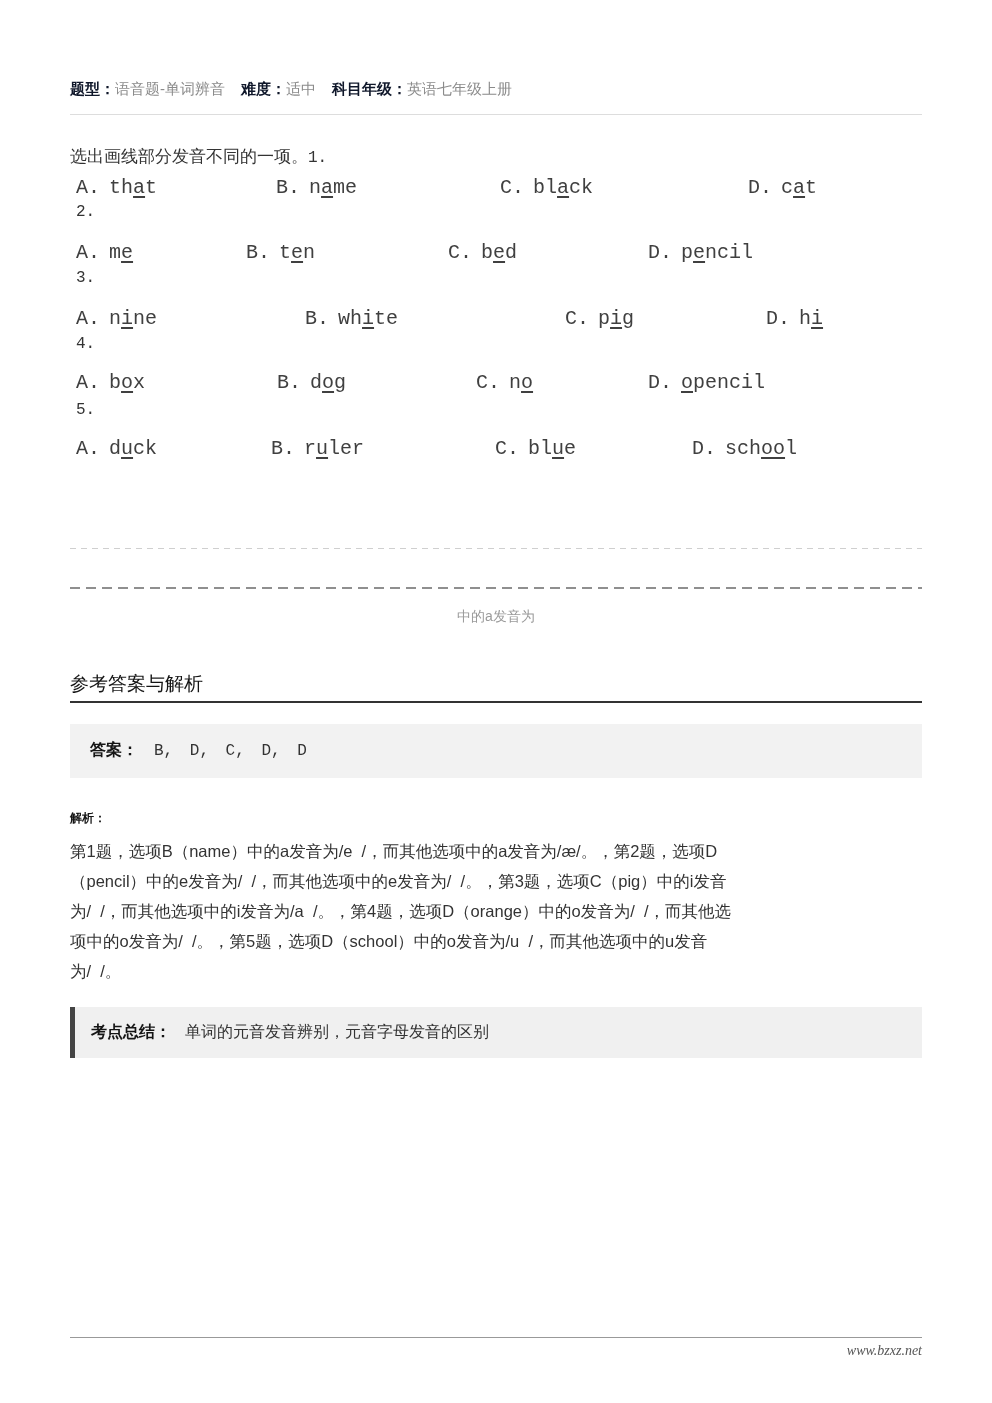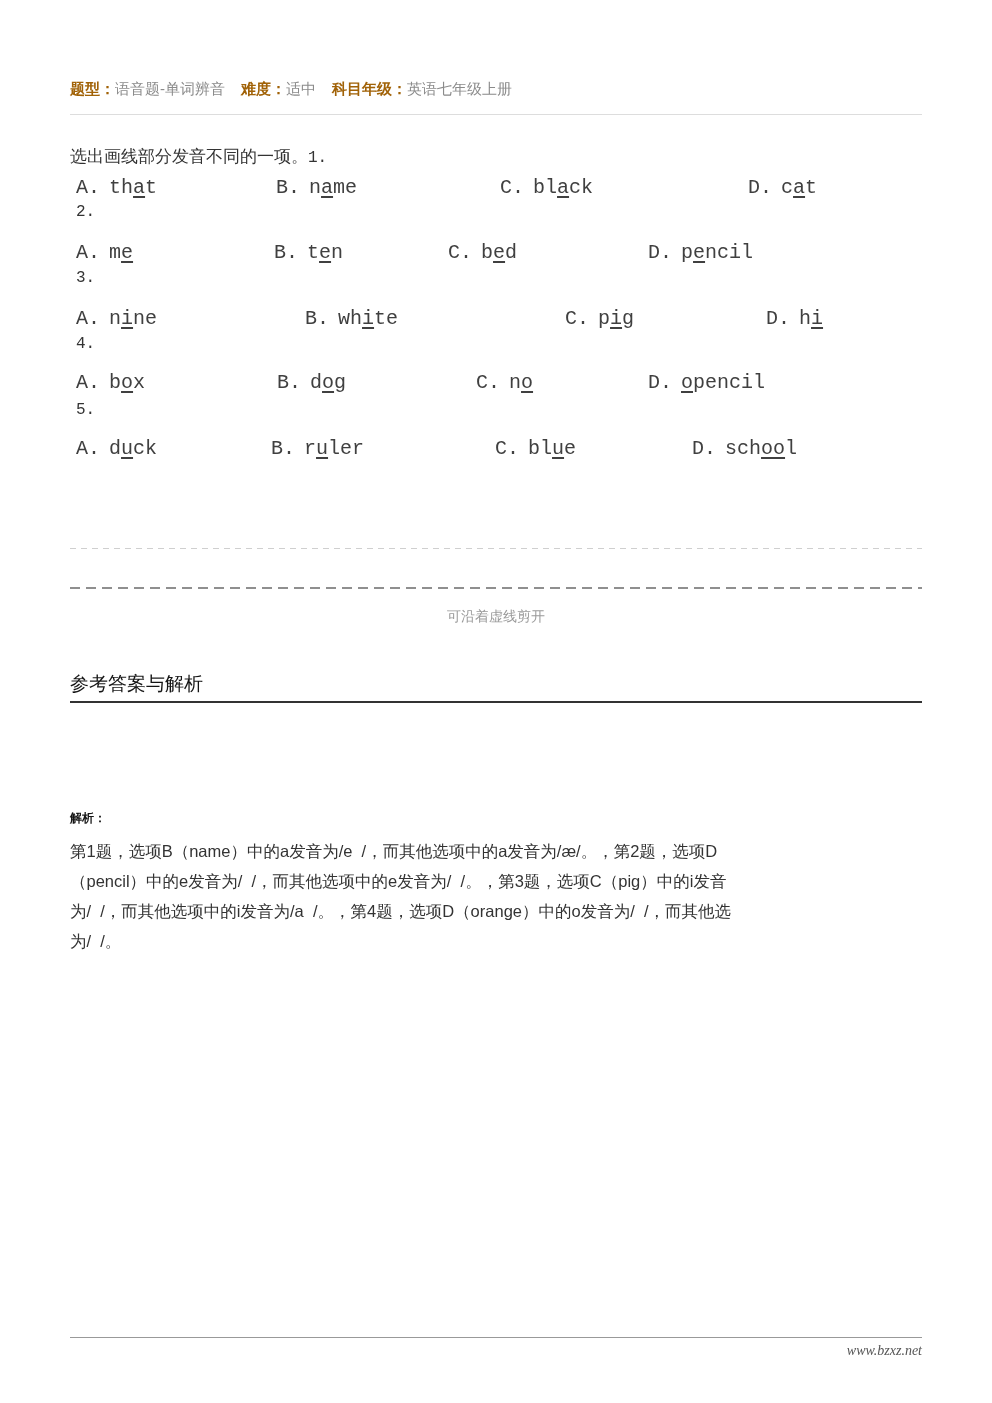--- a/index.html
+++ b/index.html
@@ -2,21 +2,21 @@
 <html lang="zh"><head>
 <meta charset="utf-8">
 <style>
   html,body { margin:0; padding:0; background:#fff; }
   body { width:992px; height:1403px; font-family:"Liberation Sans",sans-serif; color:#333; }
   .page { position:relative; width:992px; height:1403px; background:#fff; overflow:hidden; }
   .mono { font-family:"Liberation Mono","DejaVu Sans Mono",monospace; }
 
   
   #header { position:absolute; left:70px; top:80px; width:852px; font-size:15px; white-space:nowrap; }
-  .hlabel { font-weight:bold; color:#a16207; }
+  .hlabel { font-weight:bold; color:#0f172a; }
   .hvalue { color:#8b8b8b; margin-right:16px; }
   #header-rule { position:absolute; left:70px; width:852px; top:114px; border-top:1px solid #ddd; }
 
   
   #prompt { position:absolute; left:70px; top:145px; font-size:17px; color:#333; }
   #prompt .mono { font-size:16px; }
   .opt-line { position:absolute; left:70px; width:852px; height:22px; }
   .opt { position:absolute; top:0; font-family:"Liberation Mono","DejaVu Sans Mono",monospace; font-size:20px; color:#404040; white-space:pre; }
   .olabel { margin-right:9px; }
   .oword u { text-decoration:underline; text-underline-offset:3px; }
@@ -64,21 +64,21 @@
   <div id="questions">
       <div class="opt-line" style="top: 176px;">
         <span class="opt" style="left: 6px;"><span class="olabel">A.</span><span class="oword"><span>th</span><u>a</u><span>t</span></span></span>
         <span class="opt" style="left: 206px; text-align: center;"><span class="olabel">B.</span><span class="oword"><span>n</span><u>a</u><span>me</span></span></span>
         <span class="opt" style="left: 430px;"><span class="olabel">C.</span><span class="oword"><span>bl</span><u>a</u><span>ck</span></span></span>
         <span class="opt" style="left: 678px;"><span class="olabel">D.</span><span class="oword"><span>c</span><u>a</u><span>t</span></span></span>
       </div>
       <div class="num-line" style="top: 203px;">2.</div>
       <div class="opt-line" style="top: 241px;">
         <span class="opt" style="left: 6px; text-align: right;"><span class="olabel">A.</span><span class="oword"><span>m</span><u>e</u><span></span></span></span>
-        <span class="opt" style="left: 176px; margin-left: 28px;"><span class="olabel">B.</span><span class="oword"><span>t</span><u>e</u><span>n</span></span></span>
+        <span class="opt" style="left: 176px;"><span class="olabel">B.</span><span class="oword"><span>t</span><u>e</u><span>n</span></span></span>
         <span class="opt" style="left: 378px;"><span class="olabel">C.</span><span class="oword"><span>b</span><u>e</u><span>d</span></span></span>
         <span class="opt" style="left: 578px;"><span class="olabel">D.</span><span class="oword"><span>p</span><u>e</u><span>ncil</span></span></span>
       </div>
       <div class="num-line" style="top: 269px;">3.</div>
       <div class="opt-line" style="top: 307px;">
         <span class="opt" style="left: 6px;"><span class="olabel">A.</span><span class="oword"><span>n</span><u>i</u><span>ne</span></span></span>
         <span class="opt" style="left: 235px;"><span class="olabel">B.</span><span class="oword"><span>wh</span><u>i</u><span>te</span></span></span>
         <span class="opt" style="left: 495px;"><span class="olabel">C.</span><span class="oword"><span>p</span><u>i</u><span>g</span></span></span>
         <span class="opt" style="left: 696px;"><span class="olabel">D.</span><span class="oword"><span>h</span><u>i</u><span></span></span></span>
       </div>
@@ -93,31 +93,38 @@
       <div class="opt-line" style="top: 437px;">
         <span class="opt" style="left: 6px;"><span class="olabel">A.</span><span class="oword"><span>d</span><u>u</u><span>ck</span></span></span>
         <span class="opt" style="left: 201px;"><span class="olabel">B.</span><span class="oword"><span>r</span><u>u</u><span>ler</span></span></span>
         <span class="opt" style="left: 425px;"><span class="olabel">C.</span><span class="oword"><span>bl</span><u>u</u><span>e</span></span></span>
         <span class="opt" style="left: 622px;"><span class="olabel">D.</span><span class="oword"><span>sch</span><u>oo</u><span>l</span></span></span>
       </div>
     </div>
 
   <div id="dash1" class="dash"></div>
   <div id="dash2" class="dash"></div>
-  <div id="cut-note">可沿着虚线剪开</div>
+  <div id="cut-note">中的a发音为</div>
 
   <div id="ans-title">参考答案与解析</div>
   <div id="ans-rule"></div>
 
+  <div id="answer-box">
+    <span class="blabel">答案：</span><span id="answers">B, D, C, D, D</span>
+  </div>
 
   <div id="analysis-label">解析：</div>
   <div id="analysis">
     <div class="analysis-line">第1题，选项B（name）中的a发音为/e  /，而其他选项中的a发音为/æ/。，第2题，选项D</div>
     <div class="analysis-line">（pencil）中的e发音为/  /，而其他选项中的e发音为/  /。，第3题，选项C（pig）中的i发音</div>
     <div class="analysis-line">为/  /，而其他选项中的i发音为/a  /。，第4题，选项D（orange）中的o发音为/  /，而其他选</div>
+    <div class="analysis-line">项中的o发音为/  /。，第5题，选项D（school）中的o发音为/u  /，而其他选项中的u发音</div>
     <div class="analysis-line">为/  /。</div>
   </div>
 
+  <div id="summary-box">
+    <span class="blabel">考点总结：</span><span>单词的元音发音辨别，元音字母发音的区别</span>
+  </div>
 
   <div id="footer-rule"></div>
   <div id="footer">www.bzxz.net</div>
 
 </div>
 
 </body></html>

